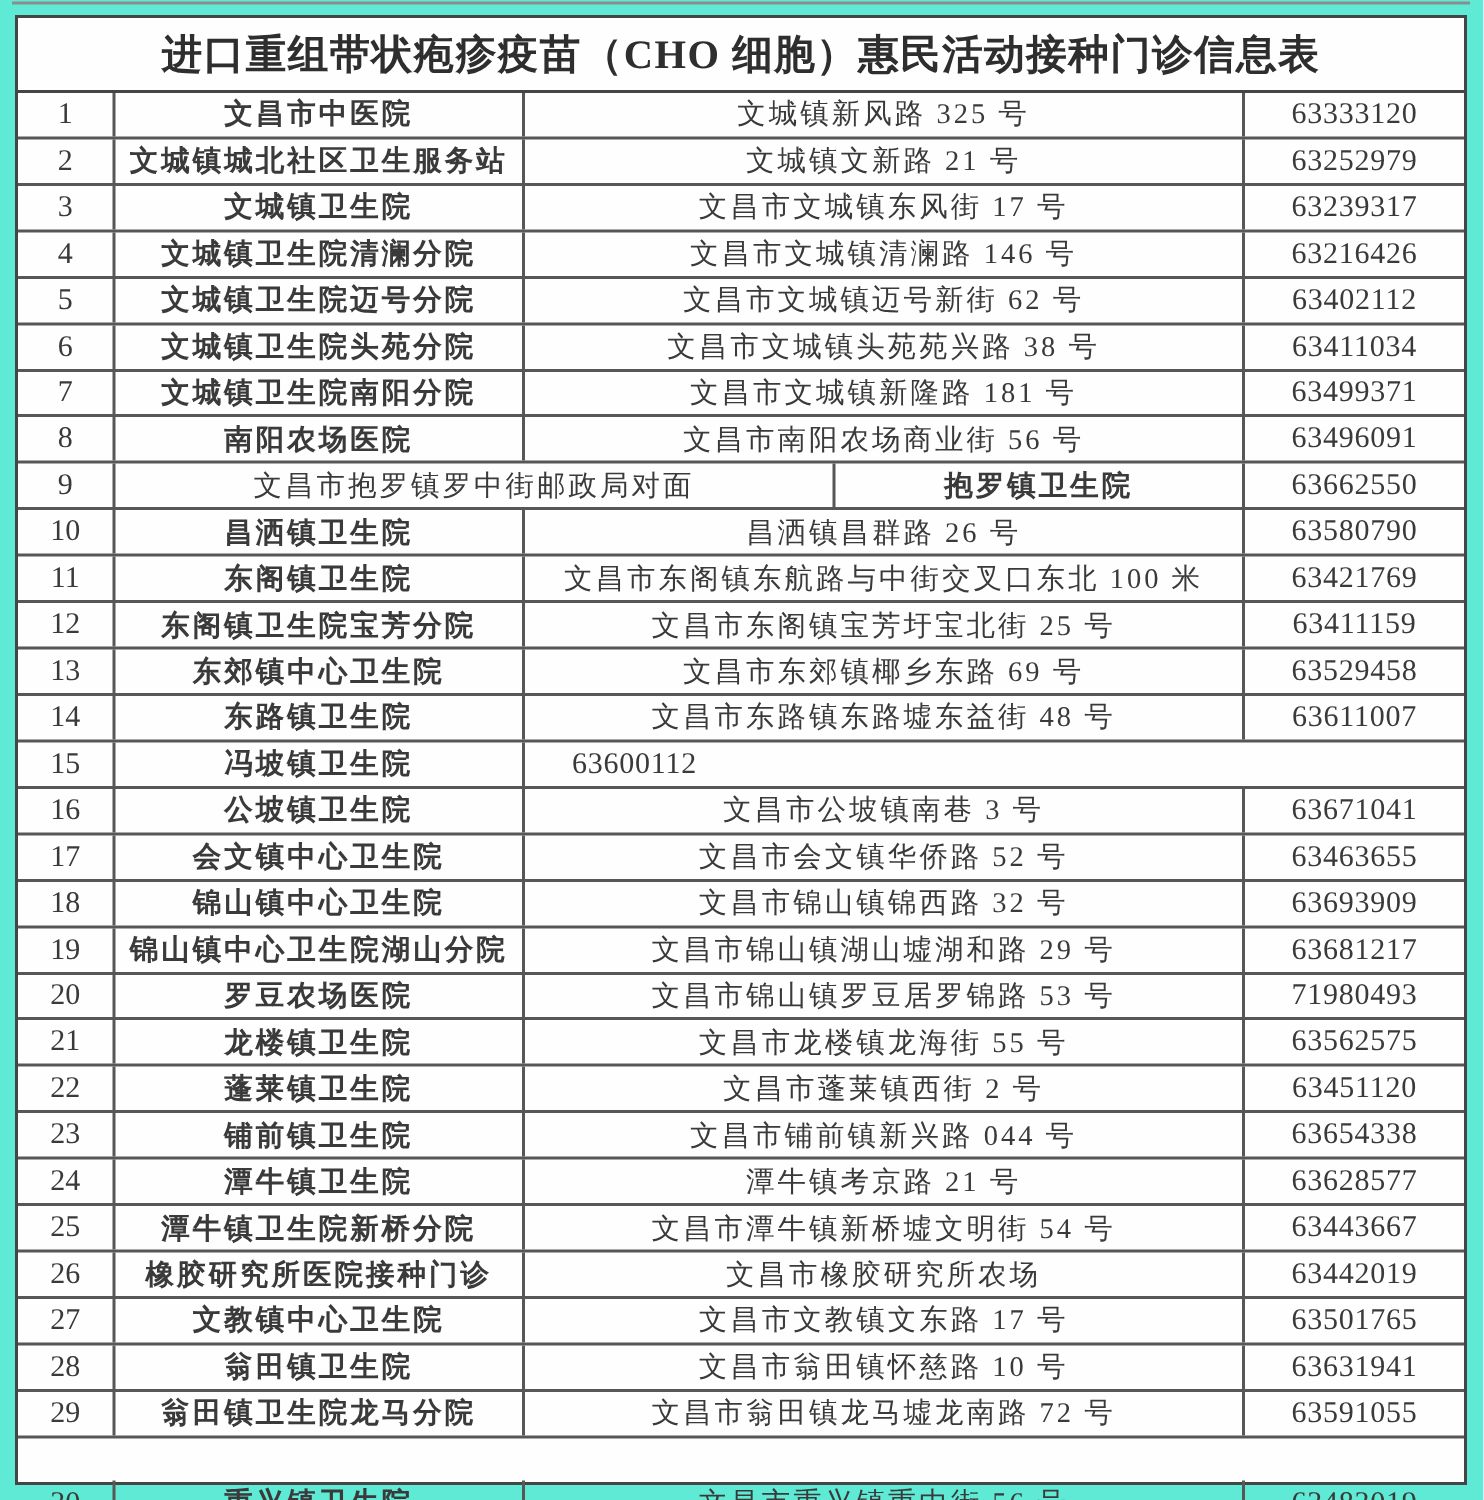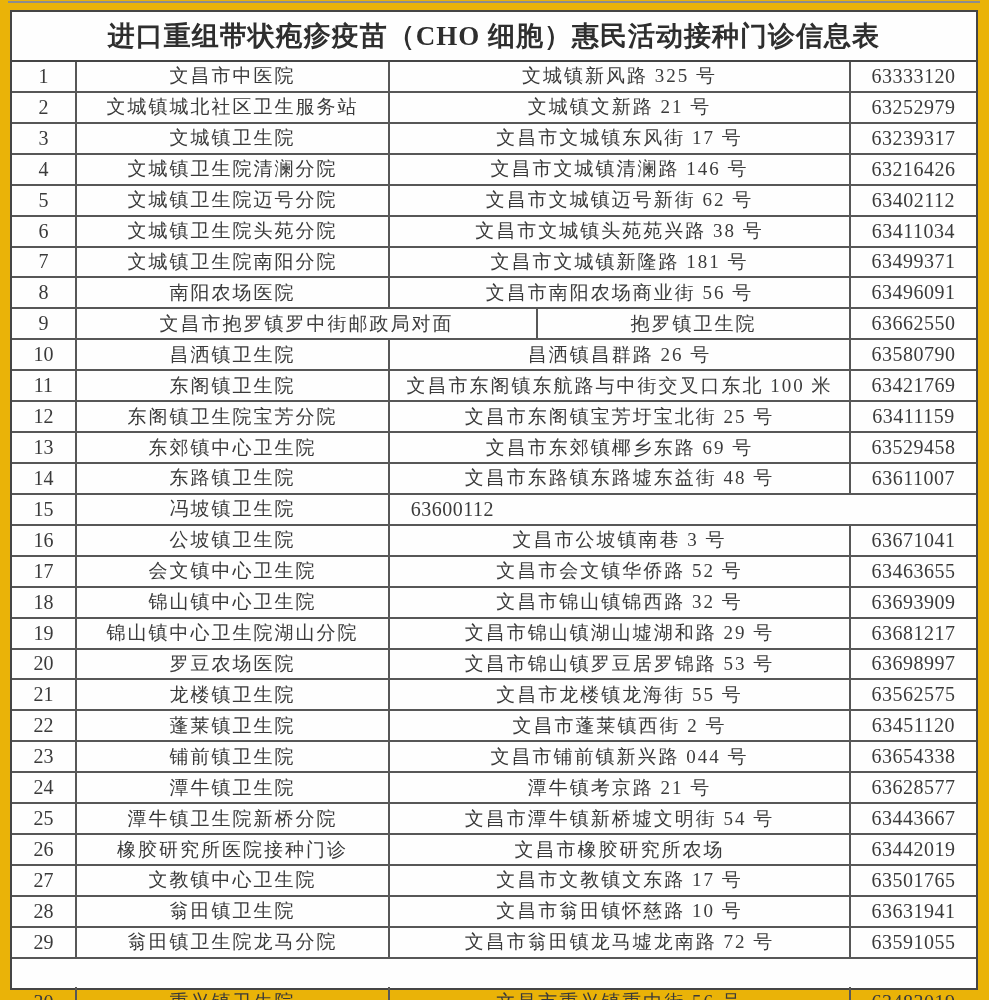--- a/index.html
+++ b/index.html
@@ -7,21 +7,21 @@
     padding: 0;
     width: 989px;
     height: 1000px;
     background: #ffffff;
     font-family: "Liberation Serif", "DejaVu Serif", serif;
   }
   .page {
     position: relative;
     width: 989px;
     height: 1000px;
-    background: #eab308;
+    background: #5eead4;
     overflow: hidden;
   }
   .top-remnant {
     position: absolute;
     left: 8px;
     top: 1px;
     width: 972px;
     height: 2px;
     background: #8d8d8d;
   }
@@ -66,31 +66,32 @@
     color: #3a3a3a;
     white-space: nowrap;
     overflow: hidden;
   }
   .c-no {
     width: 65px;
     border-right: 2px solid #575757;
     font-size: 20px;
   }
   .c-name {
-    width: 313px;
+    width: 273px;
     border-right: 2px solid #575757;
     letter-spacing: 2px;
+    font-weight: bold;
   }
   .c-addr {
     flex: 1;
     border-right: 2px solid #575757;
     letter-spacing: 2px;
   }
   .c-phone {
-    width: 125px;
+    width: 146px;
     font-size: 20px;
     letter-spacing: 0.5px;
   }
 </style>
 </head>
 <body>
 
 <div class="page">
   <div class="top-remnant"></div>
   <div class="sheet">
@@ -225,21 +226,21 @@
     <div class="cell c-no">19</div>
     <div class="cell c-name">锦山镇中心卫生院湖山分院</div>
     <div class="cell c-addr">文昌市锦山镇湖山墟湖和路 29 号</div>
     <div class="cell c-phone">63681217</div>
   </div>
 
   <div class="row">
     <div class="cell c-no">20</div>
     <div class="cell c-name">罗豆农场医院</div>
     <div class="cell c-addr">文昌市锦山镇罗豆居罗锦路 53 号</div>
-    <div class="cell c-phone">63698997</div>
+    <div class="cell c-phone">71980493</div>
   </div>
 
   <div class="row">
     <div class="cell c-no">21</div>
     <div class="cell c-name">龙楼镇卫生院</div>
     <div class="cell c-addr">文昌市龙楼镇龙海街 55 号</div>
     <div class="cell c-phone">63562575</div>
   </div>
 
   <div class="row">

